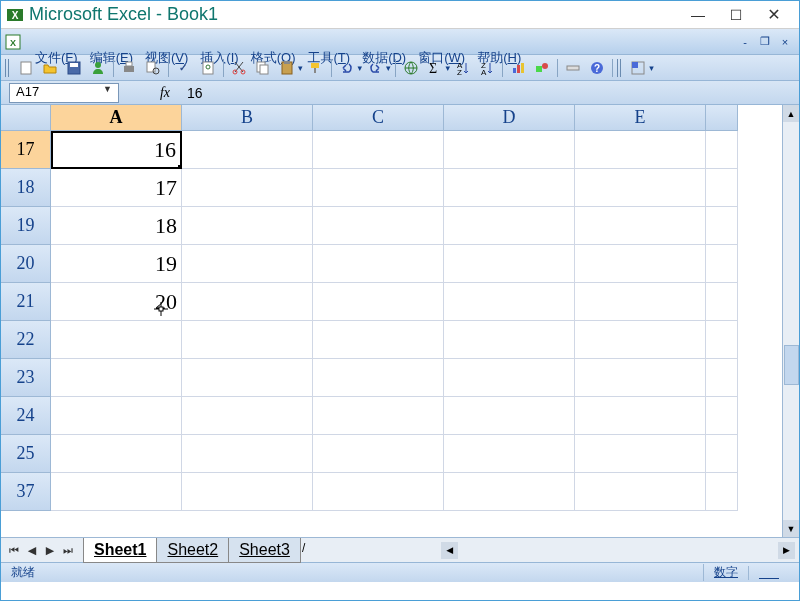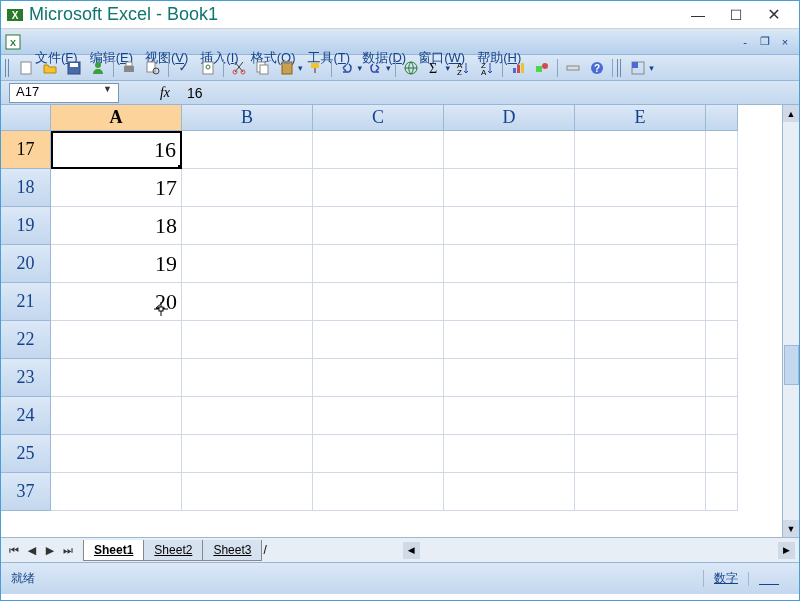--- a/index.html
+++ b/index.html
@@ -41,28 +41,28 @@
 .cell.sel { border: 2px solid #000; }
 .cell.sel::after { content: ""; position: absolute; right: -3px; bottom: -3px; width: 5px; height: 5px; background: #000; }
 .vscroll { position: absolute; right: 0; top: 0; width: 17px; height: 100%; background: #e8eef5; border-left: 1px solid #9db8d5; }
 .vscroll .up, .vscroll .down { height: 17px; background: #d0dae6; display: flex; align-items: center; justify-content: center; font-size: 9px; }
 .vscroll .thumb { position: absolute; top: 240px; width: 15px; left: 1px; height: 40px; background: #c3d7ee; border: 1px solid #9db8d5; }
 
 .tabbar { height: 25px; display: flex; align-items: center; background: #e8eef5; border-top: 1px solid #9db8d5; position: relative; }
 .tabnav { display: flex; margin-left: 4px; }
 .tabnav .nav { width: 18px; height: 16px; display: flex; align-items: center; justify-content: center; font-size: 11px; color: #333; }
 .tabs { display: flex; margin-left: 6px; }
-.tab { padding: 3px 10px; border: 1px solid #888; border-top: none; font-size: 12px; background: #d6e2ef; position: relative; margin-right: -1px; }
+.tab { padding: 3px 10px; border: 1px solid #888; border-top: none; font-size: 16px; background: #d6e2ef; position: relative; margin-right: -1px; }
 .tab.active { background: #fff; z-index: 1; text-decoration: underline; font-weight: bold; }
 .tab:not(.active) { text-decoration: underline; }
 .hscroll { flex: 1; height: 17px; background: #e8eef5; margin: 0 4px; display: flex; align-items: center; }
 .hscroll .left, .hscroll .right { width: 17px; height: 17px; background: #d0dae6; display: flex; align-items: center; justify-content: center; font-size: 9px; }
 .hscroll .track { flex: 1; height: 17px; background: #e8eef5; position: relative; }
 
-.statusbar { height: 32px; background: linear-gradient(#dbe8f7, #c3d7ee); display: flex; align-items: center; padding: 0 10px; font-size: 12px; color: #15428b; border-top: 1px solid #97b6d6; }
+.statusbar { height: 20px; background: linear-gradient(#dbe8f7, #c3d7ee); display: flex; align-items: center; padding: 0 10px; font-size: 12px; color: #15428b; border-top: 1px solid #97b6d6; }
 .statusbar .status { flex: 1; }
 .statusbar .ind { padding: 0 10px; border-left: 1px solid #9db8d5; text-decoration: underline; }
 
 .cursor { position: absolute; left: 152px; top: 196px; pointer-events: none; }
 
 svg { display: block; }
 </style>
 </head>
 <body>
 

